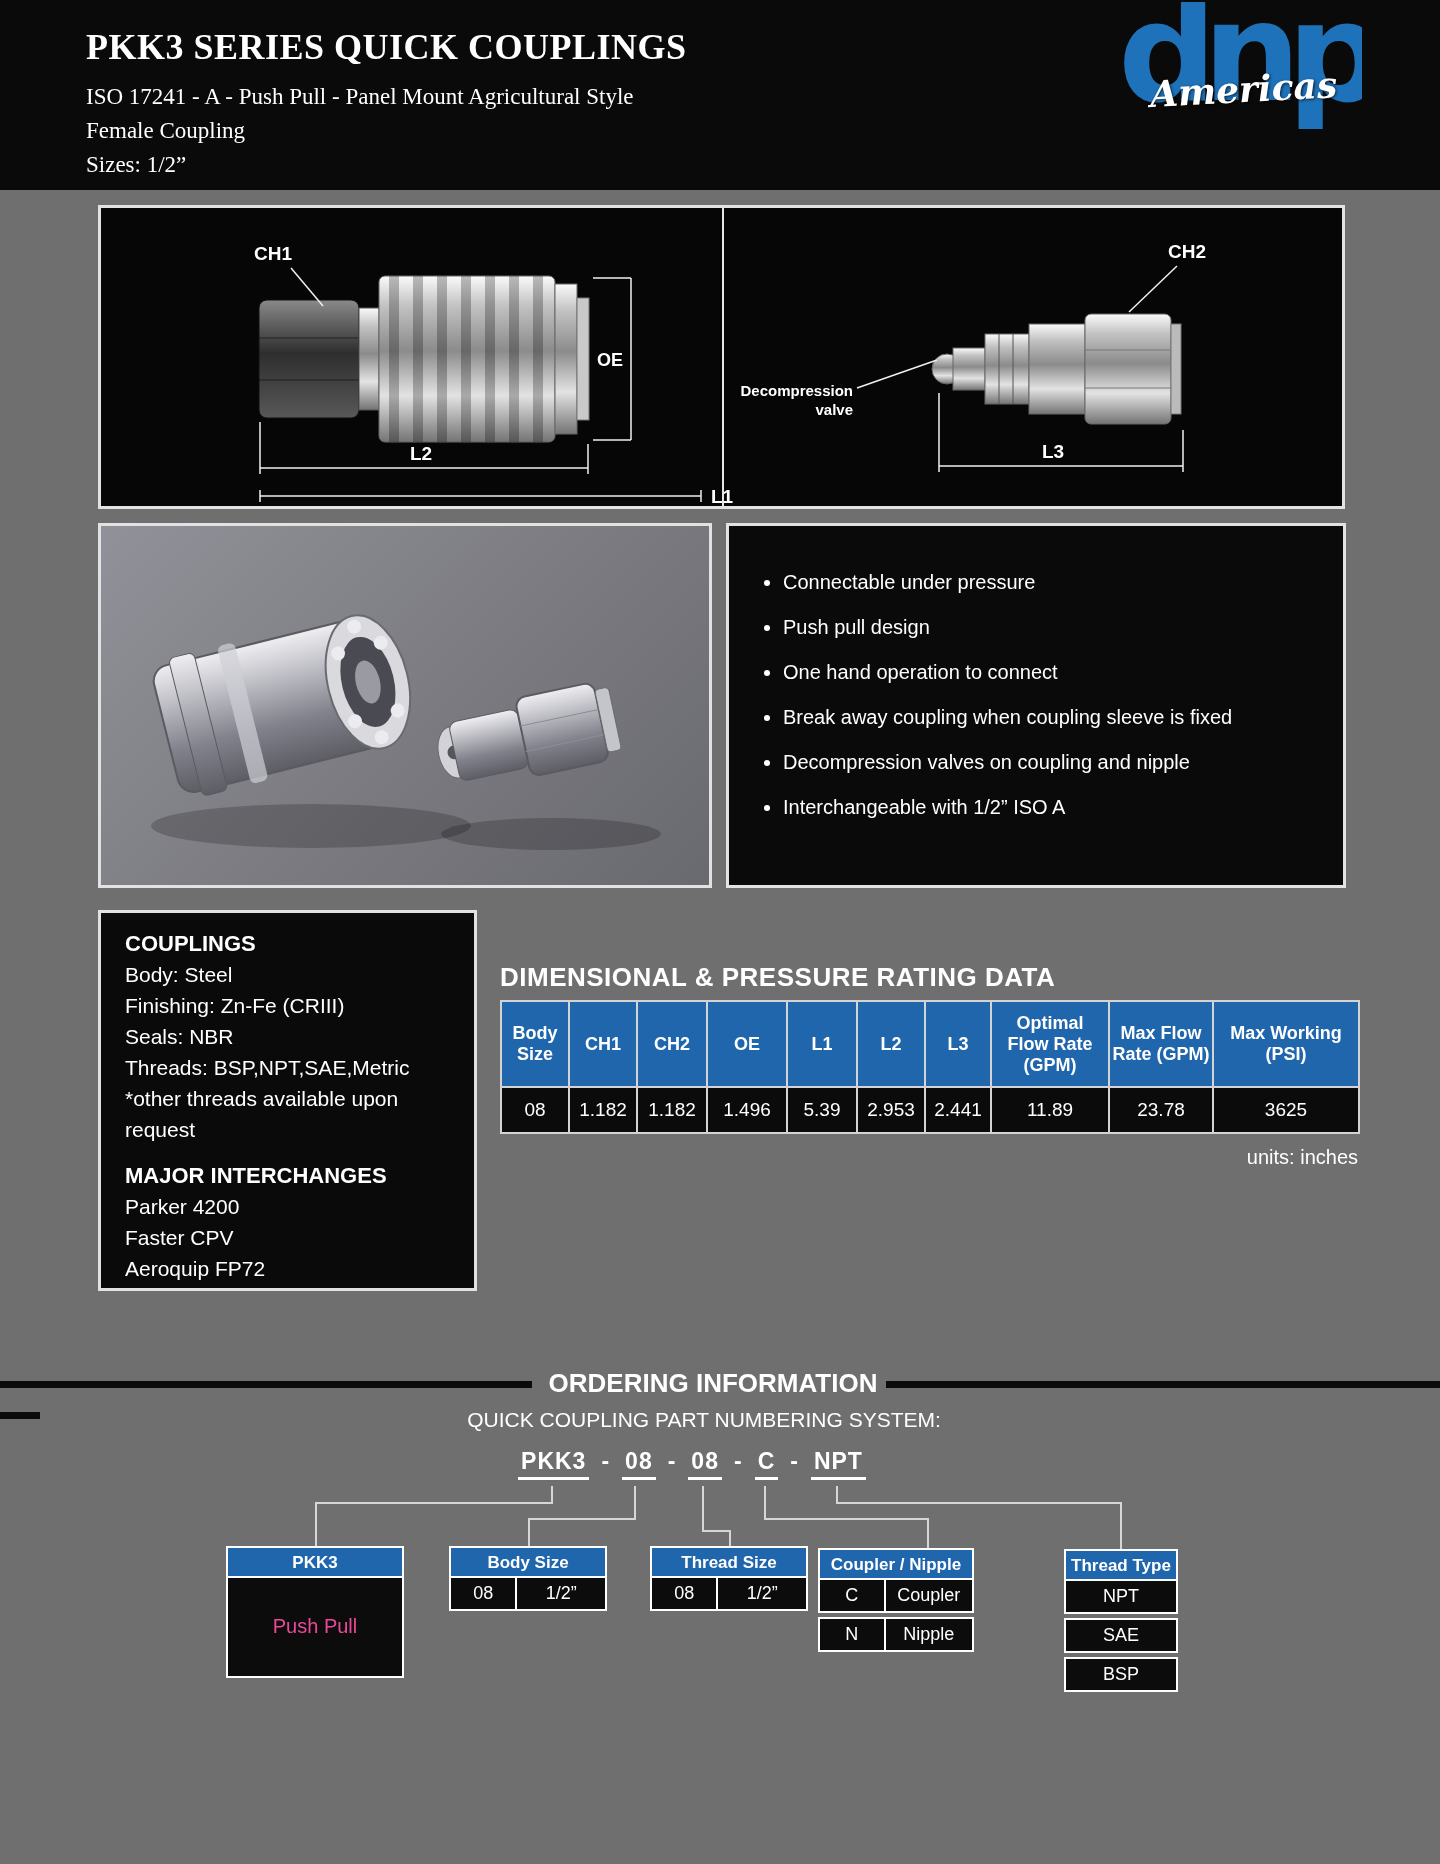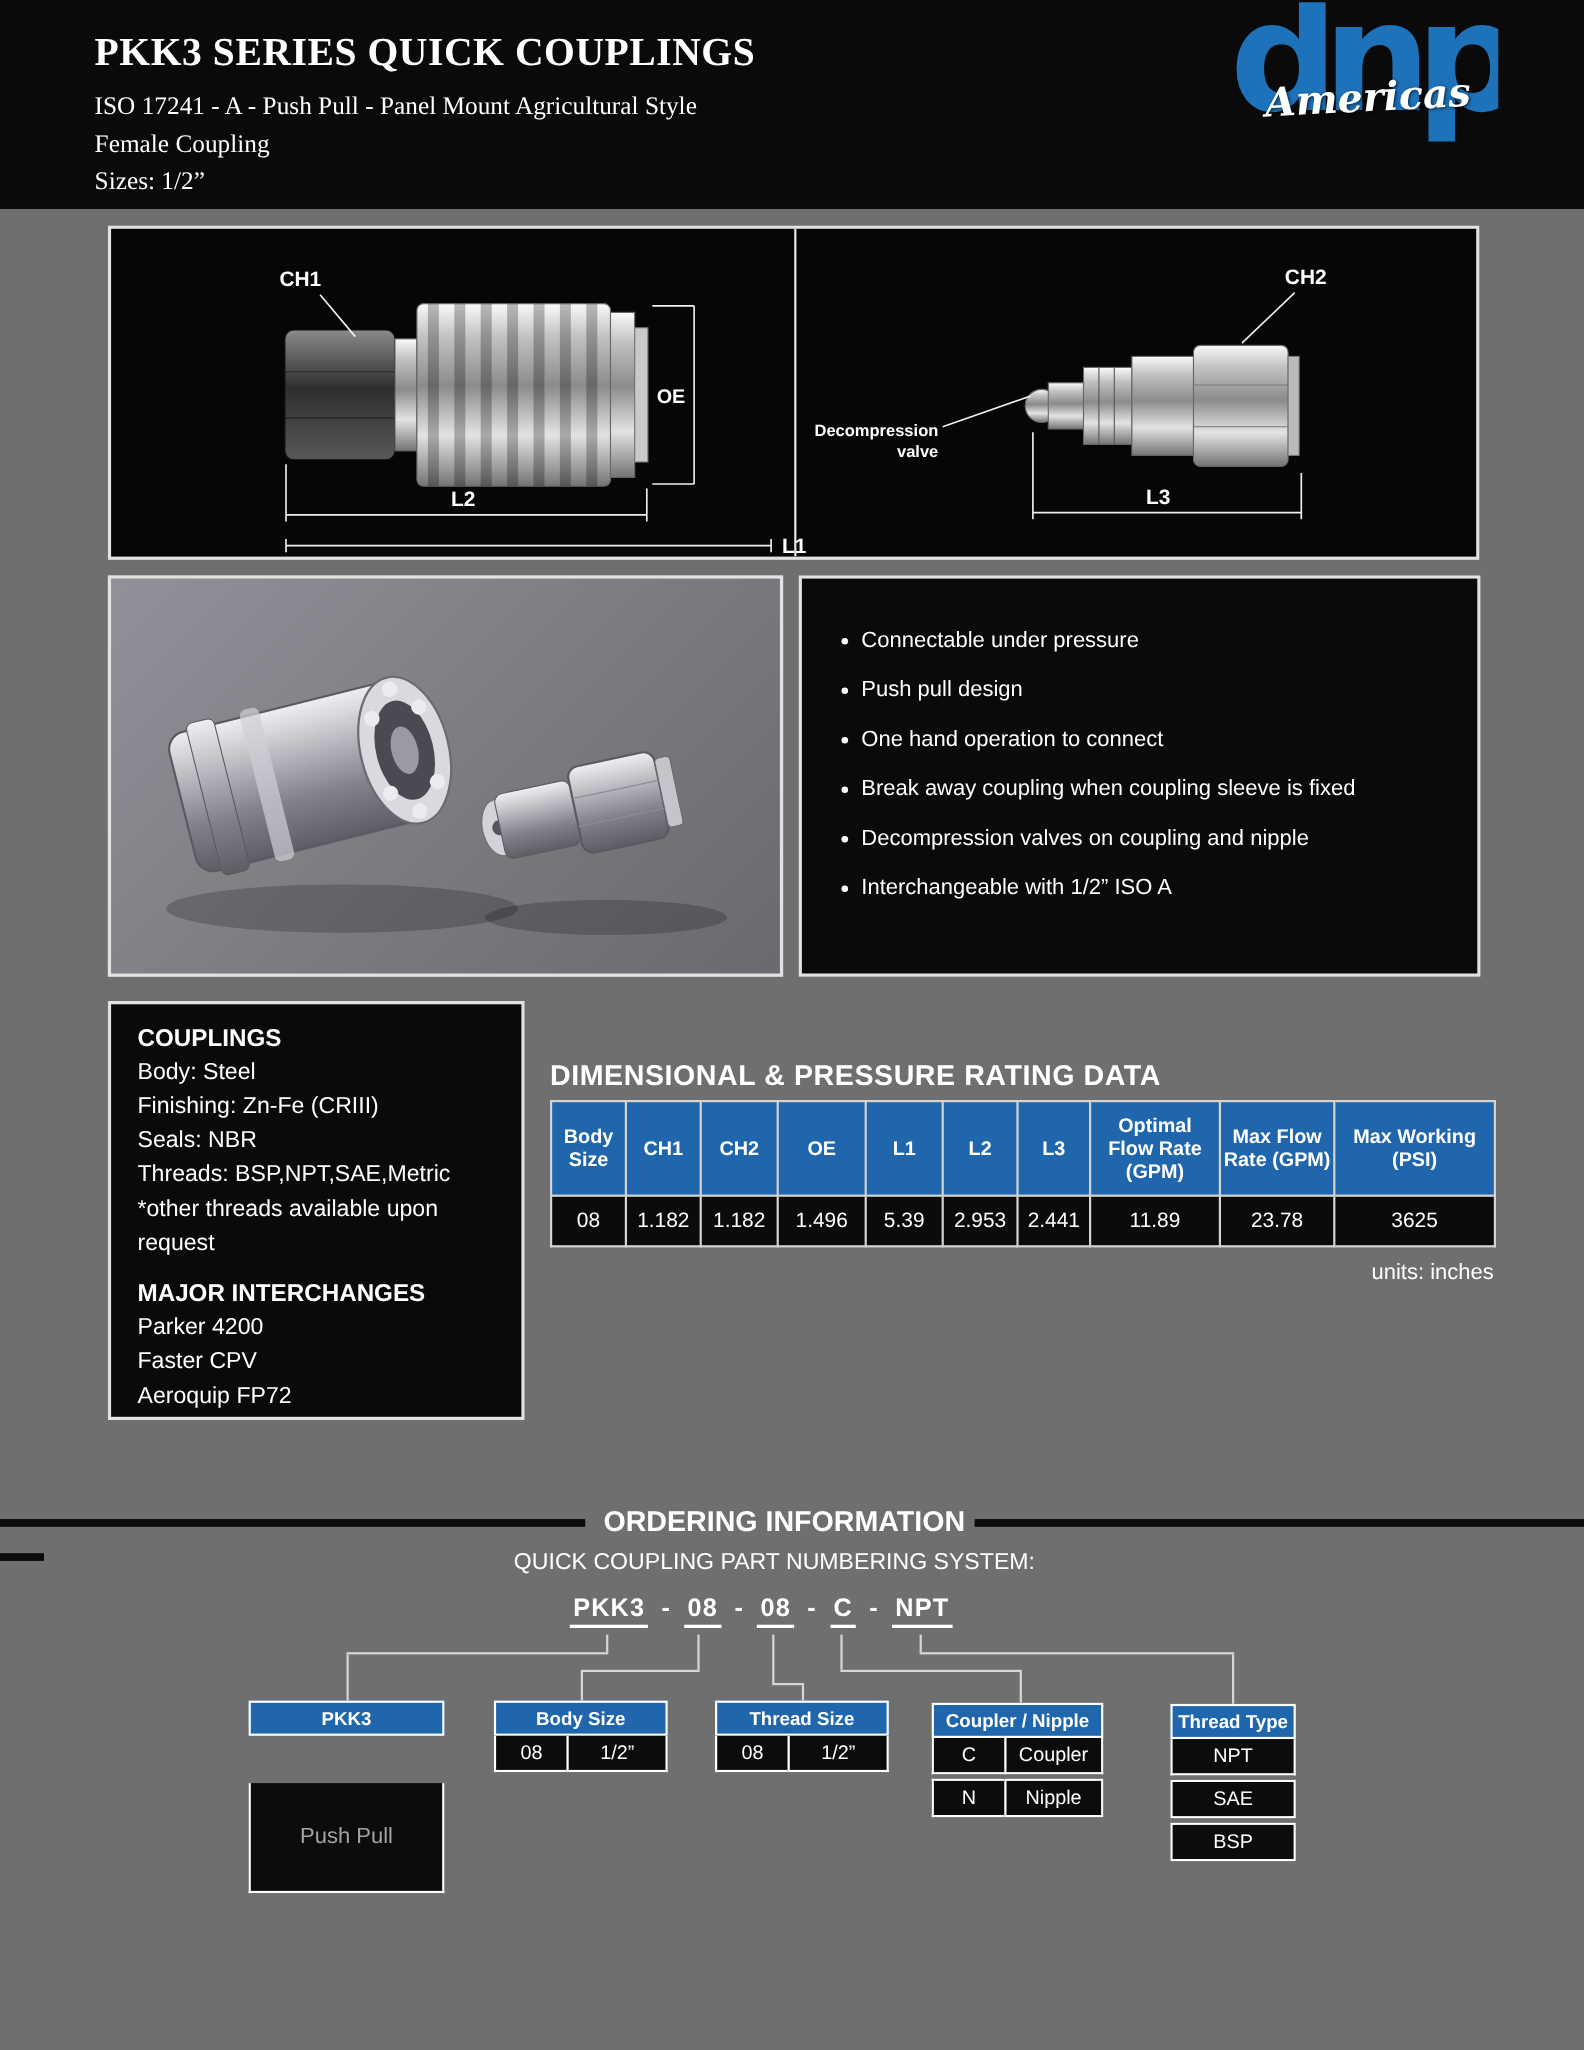--- a/index.html
+++ b/index.html
@@ -55,22 +55,22 @@
   .ord-sub{position:absolute;left:354px;top:1408px;width:700px;text-align:center;font-size:21px;}
   .part-number{position:absolute;left:0;top:1448px;width:1384px;text-align:center;
                font-size:23px;font-weight:bold;letter-spacing:1px;}
   .pn-seg{border-bottom:3px solid #fff;padding:0 3px 3px;}
   .pn-sep{margin:0 12px;}
   .cl{position:absolute;background:#d6d6d6;}
 
   .obox{position:absolute;}
   .obox-header{background:#2066ad;border:2px solid #fff;color:#fff;font-size:17px;font-weight:bold;
                text-align:center;padding:5px 0;height:32px;}
-  .obox-body{background:#0c0c0c;border:2px solid #fff;border-top:none;color:#a3a3a3;font-size:20px;
-             text-align:center;margin-top:43px;}
+  .obox-body{background:#0c0c0c;border:2px solid #fff;border-top:none;color:#ec4899;font-size:20px;
+             text-align:center;}
   .orow{display:flex;}
   .ocell{background:#0c0c0c;border:2px solid #fff;border-top:none;color:#fff;text-align:center;
          font-size:18px;padding:5px 0;flex:1;}
   .ocell.c1{flex:0 0 42%;border-right:none;}
   .ocell.gap{border-top:2px solid #fff;margin-top:4px;}
   .ocell.c1g{flex:0 0 42%;border-right:none;border-top:2px solid #fff;margin-top:4px;}
   .ocell.c2g{border-top:2px solid #fff;margin-top:4px;}
 
   
   .ftr{position:absolute;left:0;top:1758px;width:1440px;height:106px;background:#0a0a0a;}
@@ -321,21 +321,21 @@
   </div>
 
   <div class="obox" style="left:650px;top:1546px;width:158px;">
     <div class="obox-header">Thread Size</div>
     <div class="orow">
       <div class="ocell c1">08</div>
       <div class="ocell">1/2”</div>
     </div>
   </div>
 
-  <div class="obox" style="left:847px;top:1548px;width:156px;">
+  <div class="obox" style="left:818px;top:1548px;width:156px;">
     <div class="obox-header">Coupler / Nipple</div>
     <div class="orow">
       <div class="ocell c1">C</div>
       <div class="ocell">Coupler</div>
     </div>
     <div class="orow">
       <div class="ocell c1g">N</div>
       <div class="ocell c2g">Nipple</div>
     </div>
   </div>

